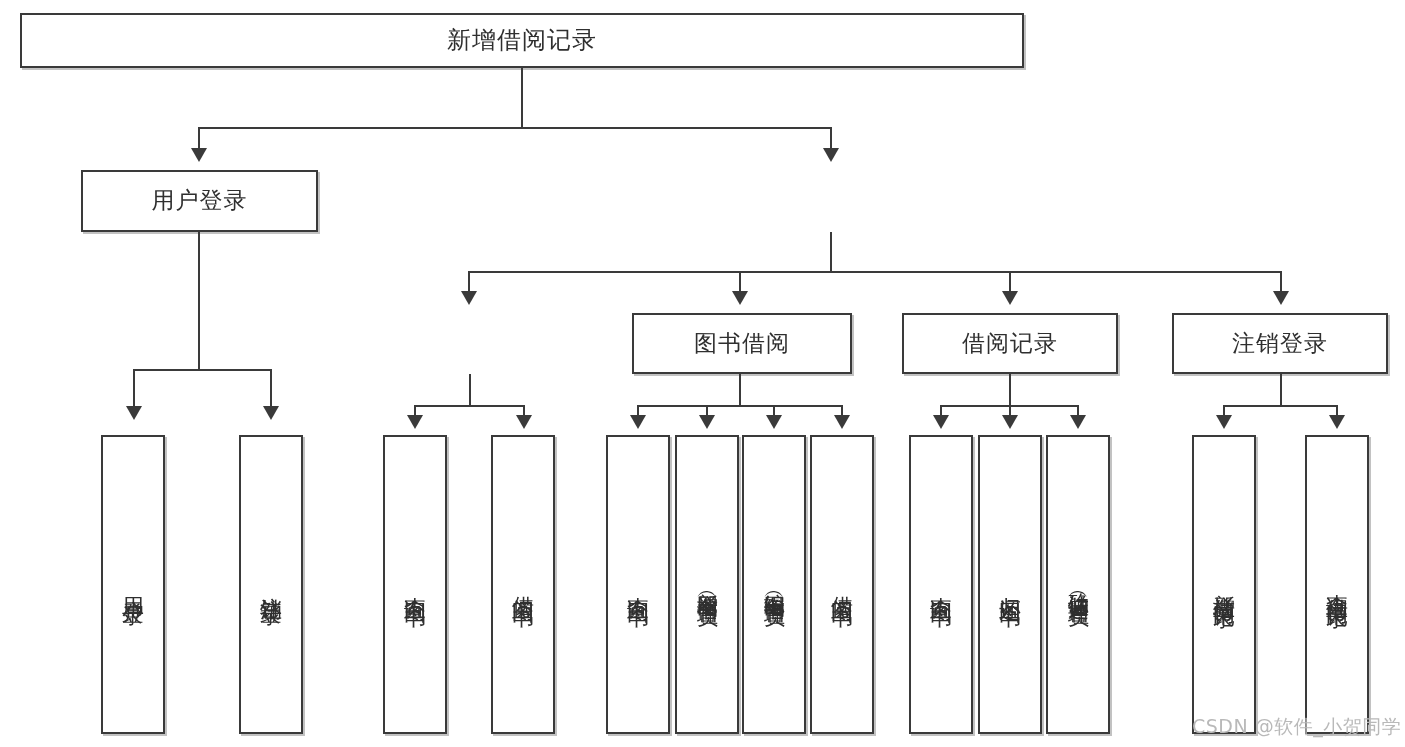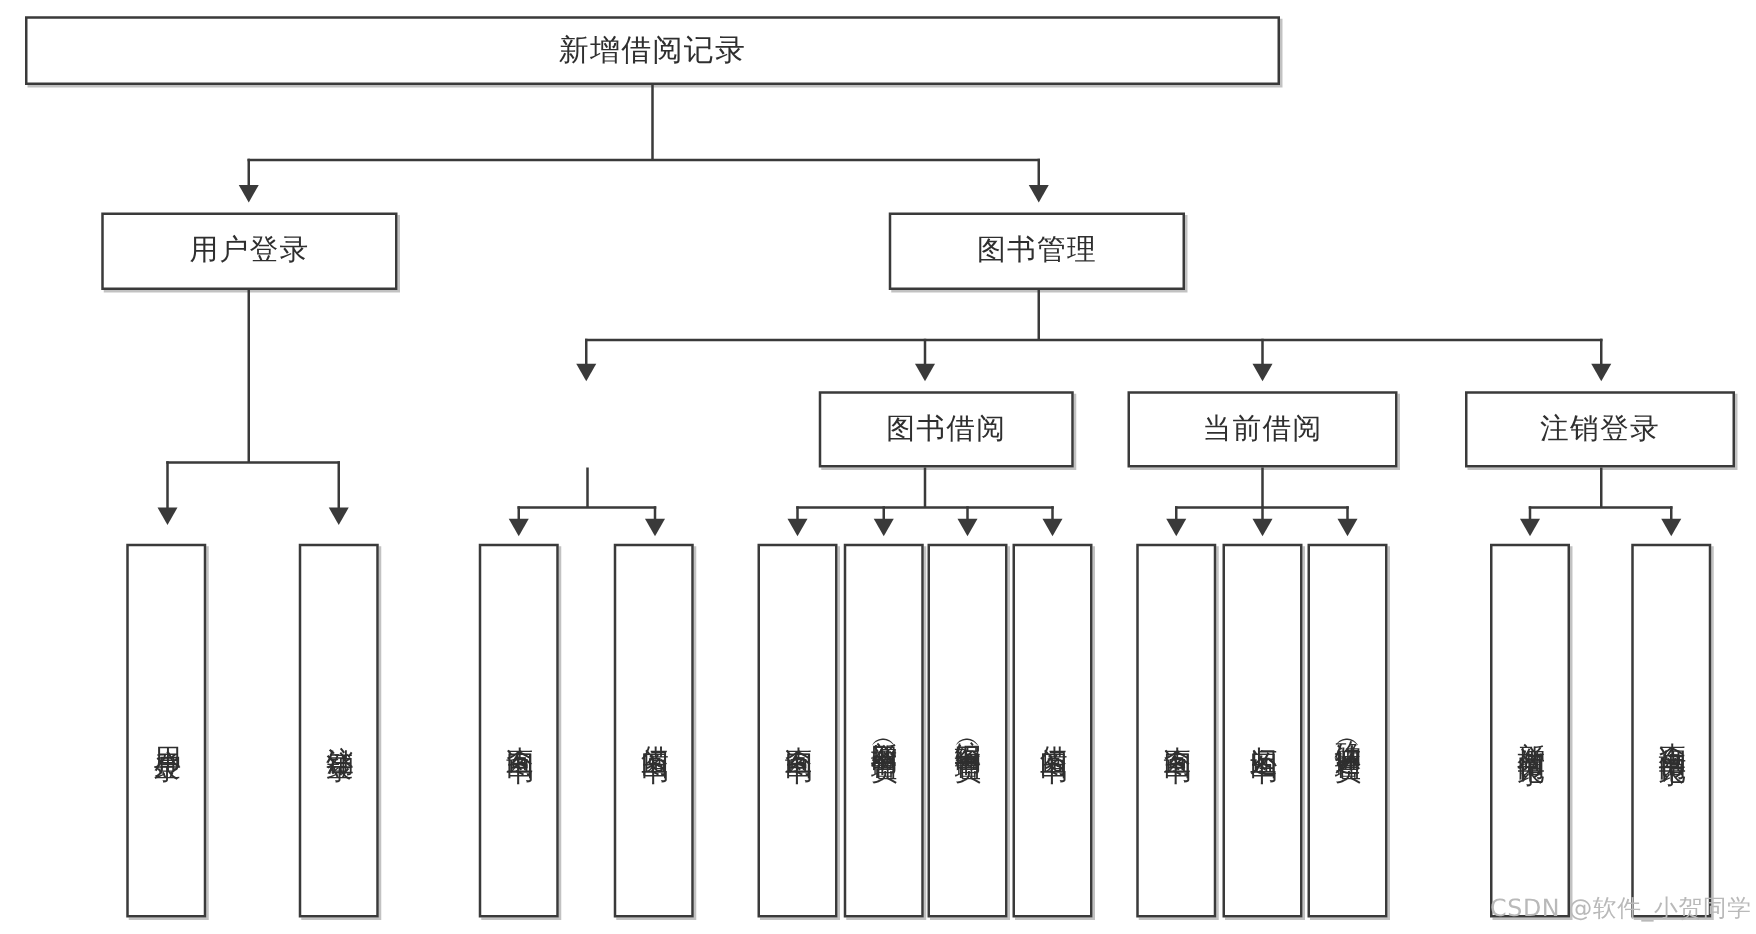--- a/index.html
+++ b/index.html
@@ -90,23 +90,20 @@
   <div class="vline" style="left:198px;top:127px;height:23px;"></div>
   <div class="arrow" style="left:191px;top:148px;"></div>
 
   <div class="vline" style="left:830px;top:127px;height:23px;"></div>
   <div class="arrow" style="left:823px;top:148px;"></div>
 
   <div class="node h-node" style="left:81px;top:170px;width:237px;height:62px;">
     <span class="label">用户登录</span>
   </div>
 
-  <div class="node h-node" style="left:711px;top:170px;width:237px;height:62px;">
-    <span class="label">图书管理</span>
-  </div>
 
   <div class="vline" style="left:198px;top:232px;height:138px;"></div>
   <div class="hline" style="left:133px;top:369px;width:139px;height:2px;"></div>
   <div class="vline" style="left:133px;top:369px;height:39px;"></div>
   <div class="arrow" style="left:126px;top:406px;"></div>
   <div class="vline" style="left:270px;top:369px;height:39px;"></div>
   <div class="arrow" style="left:263px;top:406px;"></div>
 
   <div class="vline" style="left:830px;top:232px;height:40px;"></div>
   <div class="hline" style="left:468px;top:271px;width:814px;height:2px;"></div>
@@ -116,25 +113,25 @@
 
   <div class="vline" style="left:739px;top:271px;height:22px;"></div>
   <div class="arrow" style="left:732px;top:291px;"></div>
 
   <div class="vline" style="left:1009px;top:271px;height:22px;"></div>
   <div class="arrow" style="left:1002px;top:291px;"></div>
 
   <div class="vline" style="left:1280px;top:271px;height:22px;"></div>
   <div class="arrow" style="left:1273px;top:291px;"></div>
 
-  <div class="node h-node" style="left:632px;top:313px;width:204px;height:61px;margin-left:23px;">
+  <div class="node h-node" style="left:632px;top:313px;width:220px;height:61px;">
     <span class="label">图书借阅</span>
   </div>
   <div class="node h-node" style="left:902px;top:313px;width:216px;height:61px;">
-    <span class="label">当前借阅</span>
+    <span class="label">借阅记录</span>
   </div>
   <div class="node h-node" style="left:1172px;top:313px;width:216px;height:61px;">
     <span class="label">注销登录</span>
   </div>
 
   <div class="vline" style="left:469px;top:374px;height:32px;"></div>
   <div class="hline" style="left:414px;top:405px;width:111px;height:2px;"></div>
   <div class="vline" style="left:414px;top:405px;height:12px;"></div>
   <div class="arrow" style="left:407px;top:415px;"></div>
   <div class="vline" style="left:523px;top:405px;height:12px;"></div>

